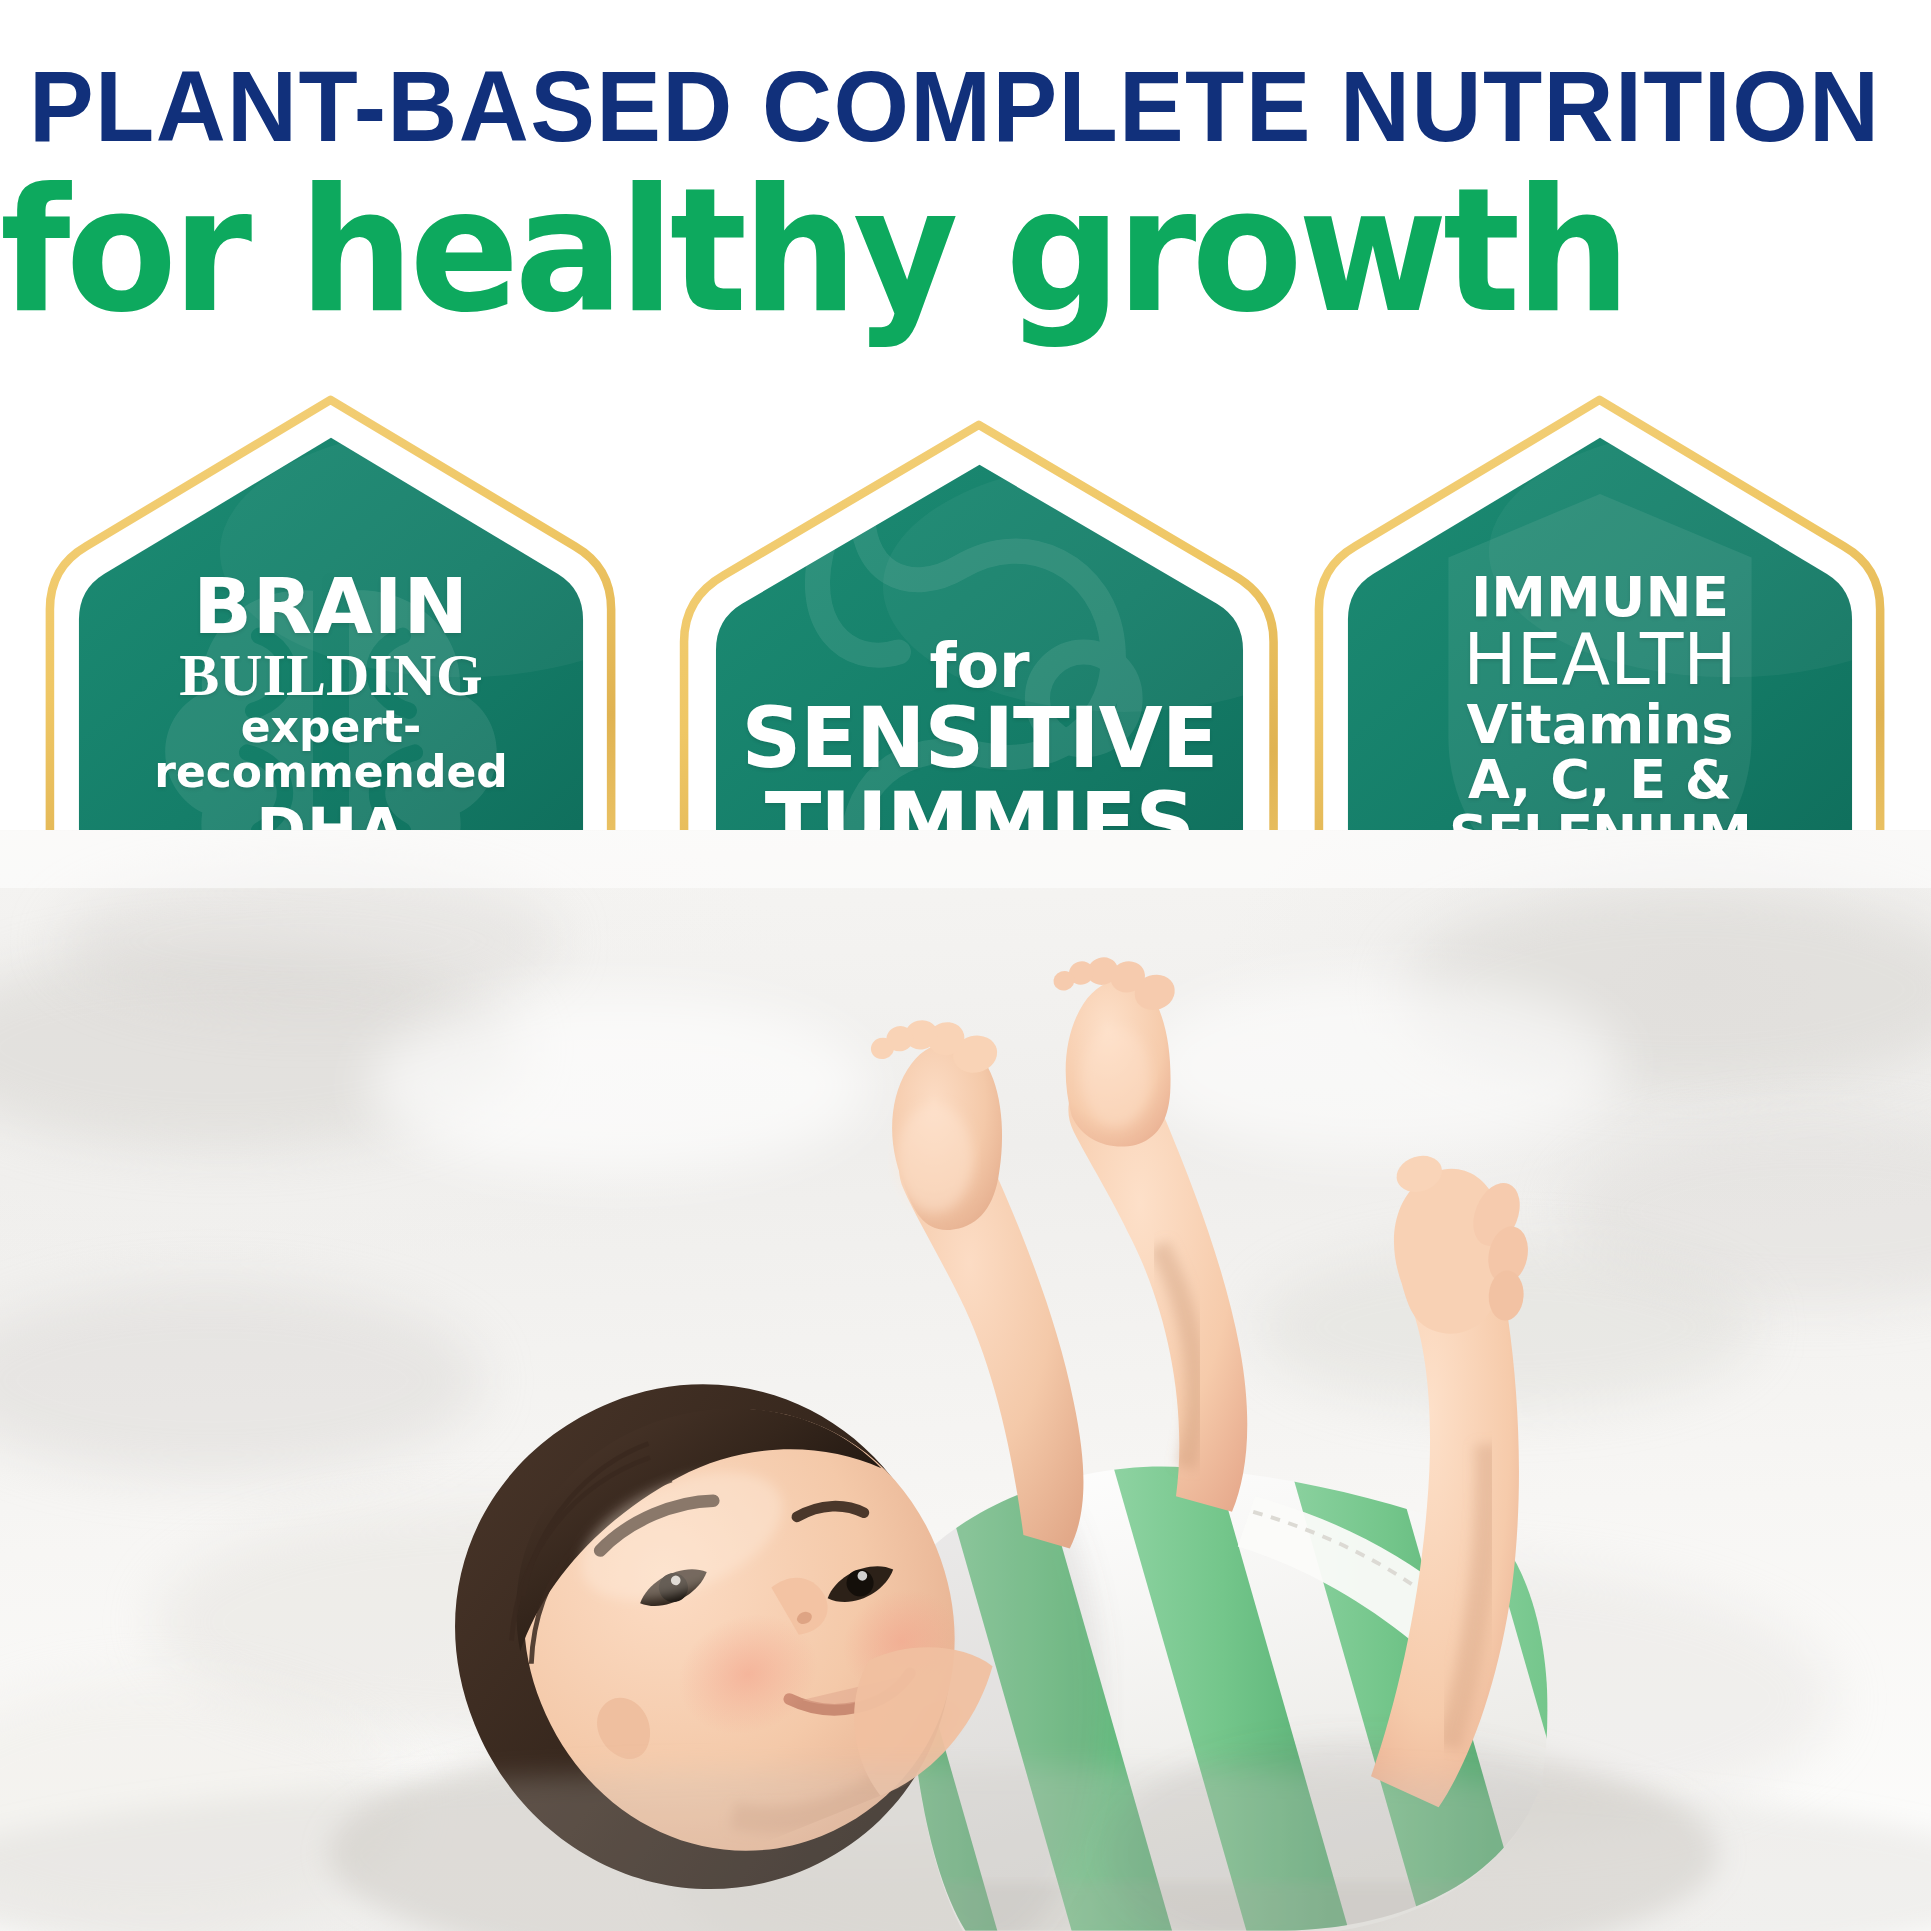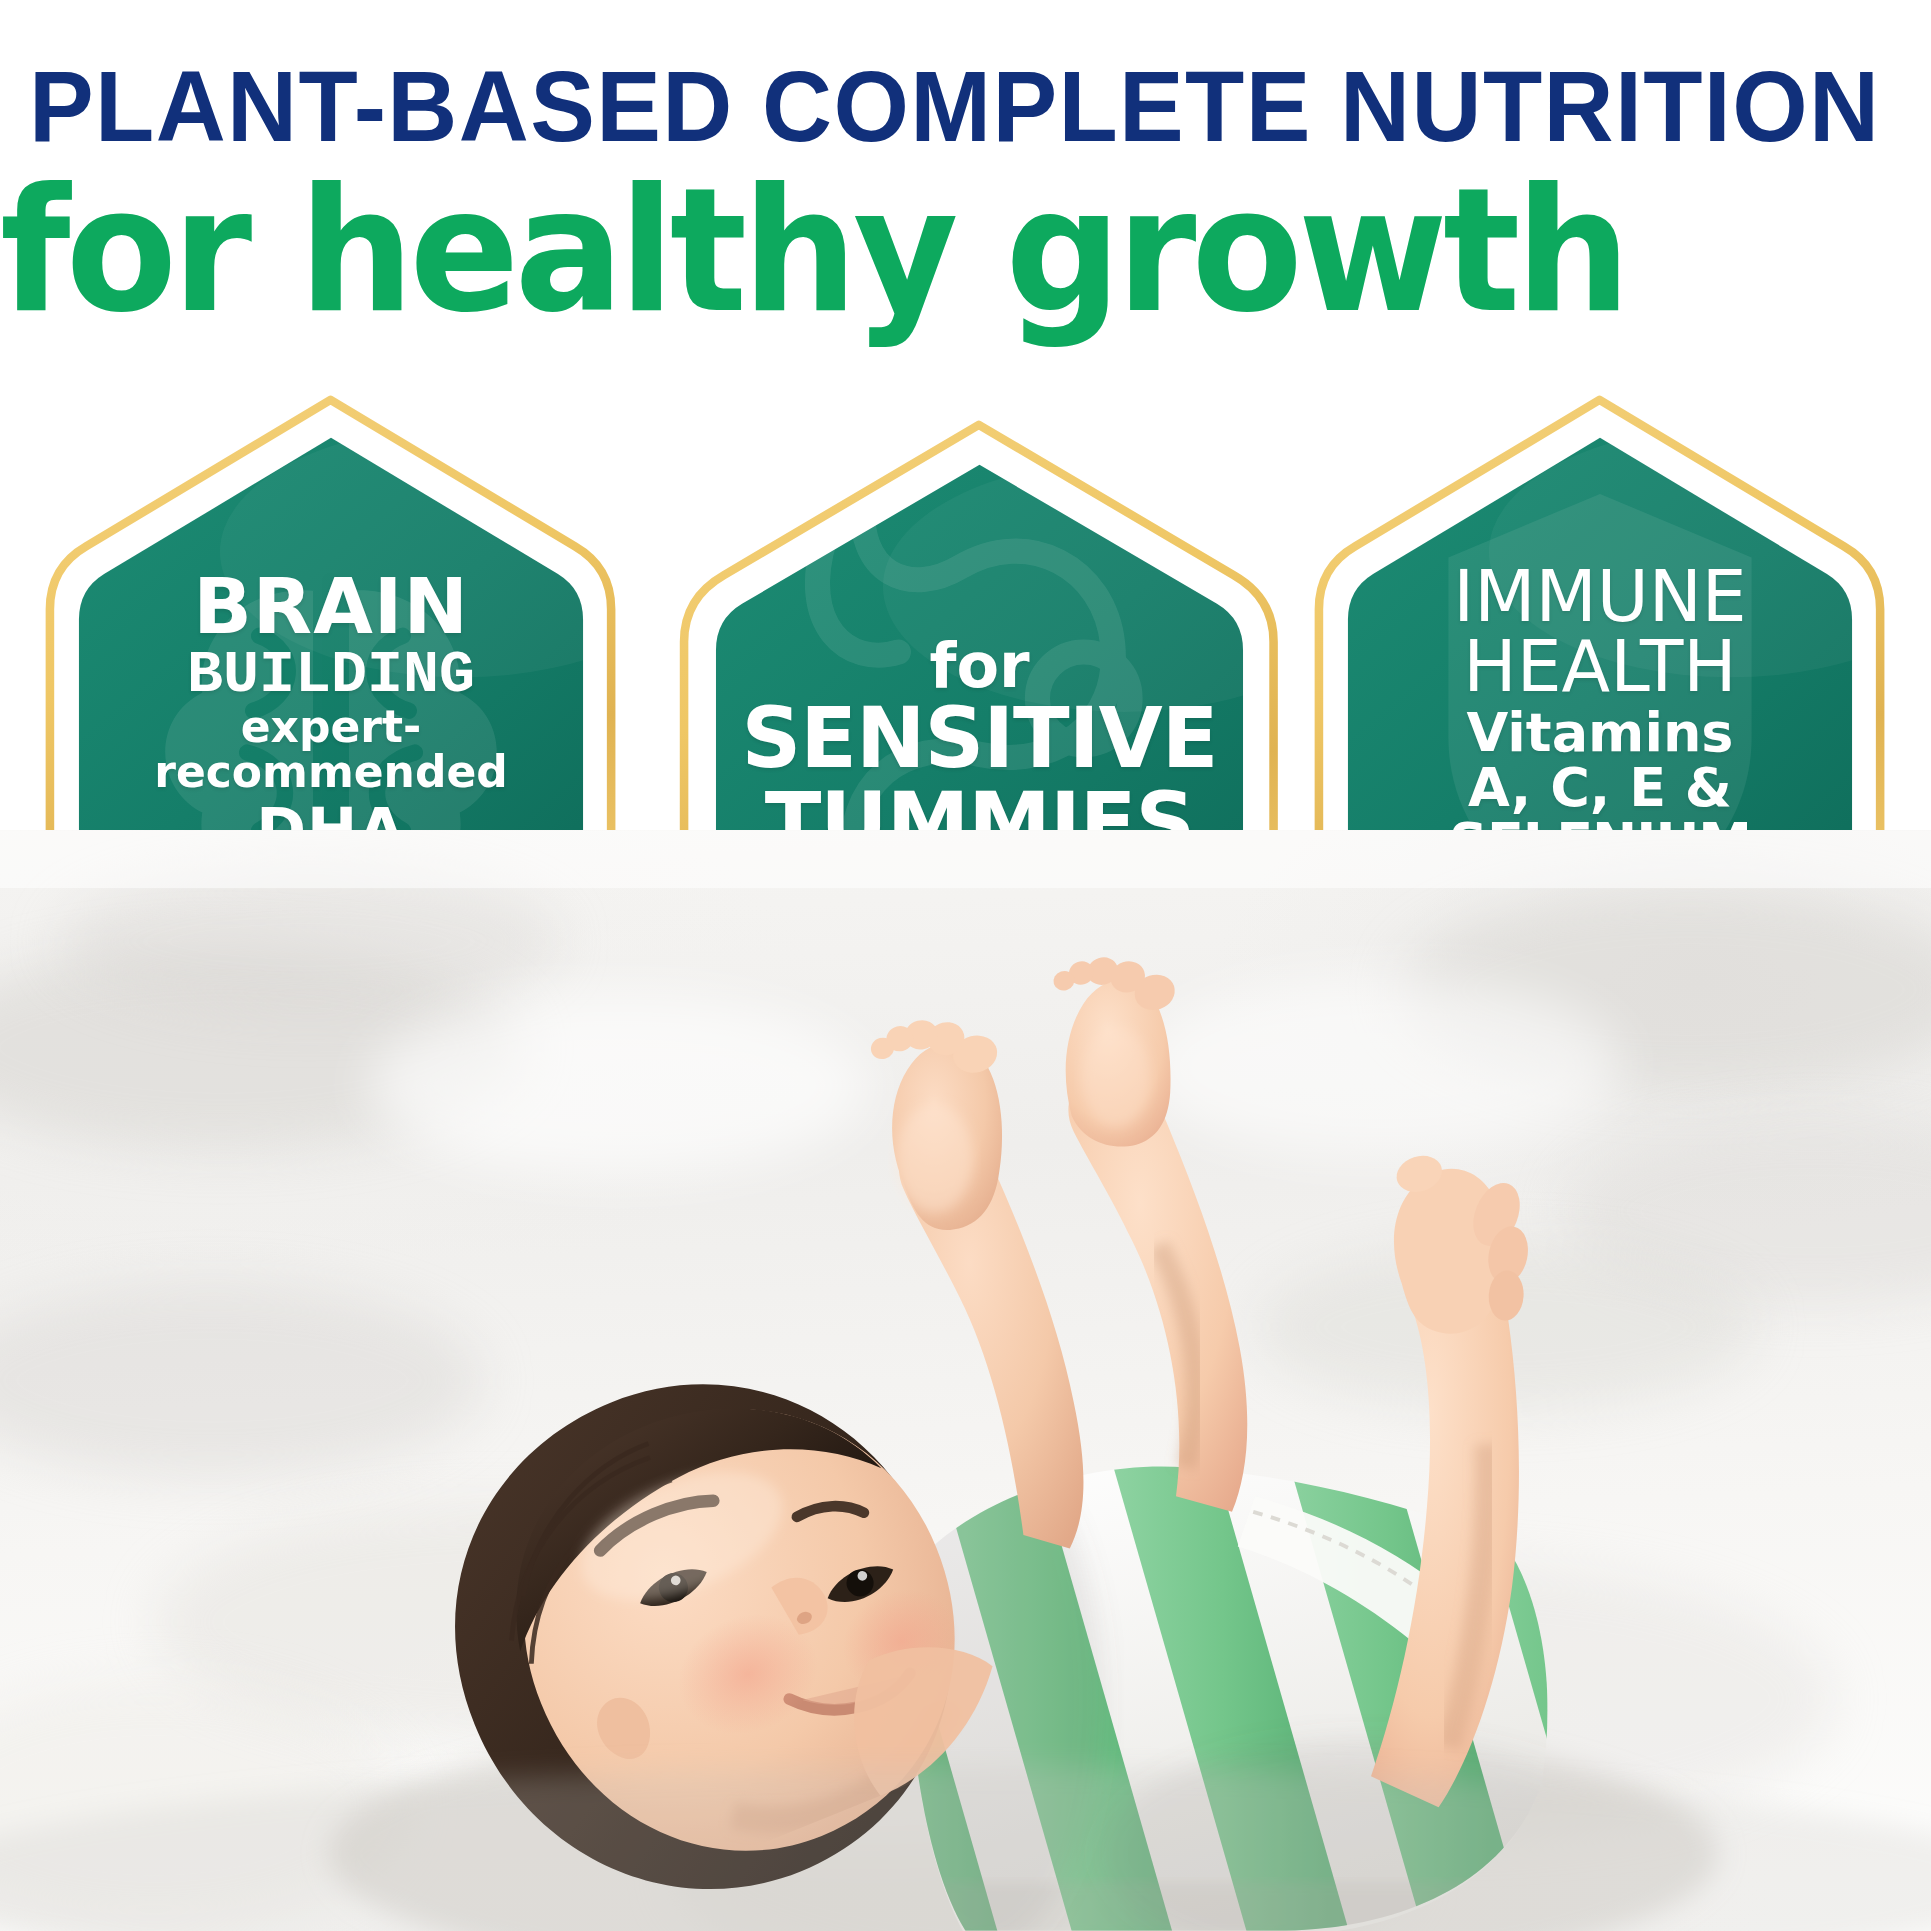--- a/index.html
+++ b/index.html
@@ -47,32 +47,32 @@
 
   .badge-text {
     position:absolute; left:0; top:0; width:100%; height:100%;
     display:flex; flex-direction:column; align-items:center; justify-content:center;
     text-align:center; color:#ffffff; pointer-events:none;
     text-shadow:0 1.9px 3.9px rgba(0,0,0,0.10);
   }
 
   
   .b1-l1 { font-family:"DejaVu Sans",sans-serif; font-weight:700; font-size:77px; letter-spacing:1px; line-height:0.97; }
-  .b1-l2 { font-family:Liberation Mono, monospace; font-weight:700; font-size:60px; letter-spacing:0px; line-height:1.0; }
+  .b1-l2 { font-family:Liberation Serif, serif; font-weight:700; font-size:60px; letter-spacing:0px; line-height:1.0; }
   .b1-l3 { font-family:"DejaVu Sans",sans-serif; font-weight:700; font-size:44px; line-height:1.02; }
   .b1-l4 { font-family:"DejaVu Sans",sans-serif; font-weight:700; font-size:44px; line-height:1.02; }
   .b1-l5 { font-family:"DejaVu Sans",sans-serif; font-weight:700; font-size:60px; letter-spacing:1px; line-height:1.05; margin-top:3.9px; }
 
   
   .b2-l1 { font-family:"DejaVu Sans",sans-serif; font-weight:700; font-size:62px; line-height:1.0; }
   .b2-l2 { font-family:"DejaVu Sans",sans-serif; font-weight:700; font-size:83px; letter-spacing:-1px; line-height:1.02; }
   .b2-l3 { font-family:"DejaVu Sans",sans-serif; font-weight:700; font-size:83px; letter-spacing:-1px; line-height:1.02; }
 
   
-  .b3-l1 { font-family:"DejaVu Sans",sans-serif; font-weight:400; font-size:71px; letter-spacing:0px; line-height:0.99; }
+  .b3-l1 { font-family:"DejaVu Sans",sans-serif; font-weight:700; font-size:55px; letter-spacing:0px; line-height:0.99; }
   .b3-l2 { font-family:"DejaVu Sans",sans-serif; font-weight:400; font-size:71px; letter-spacing:0px; line-height:0.99; }
   .b3-l3 { font-family:"DejaVu Sans",sans-serif; font-weight:700; font-size:54px; line-height:1.02; margin-top:1.9px; }
   .b3-l4 { font-family:"DejaVu Sans",sans-serif; font-weight:700; font-size:54px; line-height:1.02; }
   .b3-l5 { font-family:"DejaVu Sans",sans-serif; font-weight:700; font-size:54px; letter-spacing:-1px; line-height:1.02; }
 
   
   #photo { position:absolute; left:0; top:830px; width:1931px; height:1101px; overflow:hidden; }
   #photo .sheetbase {
     position:absolute; inset:0;
     background:

